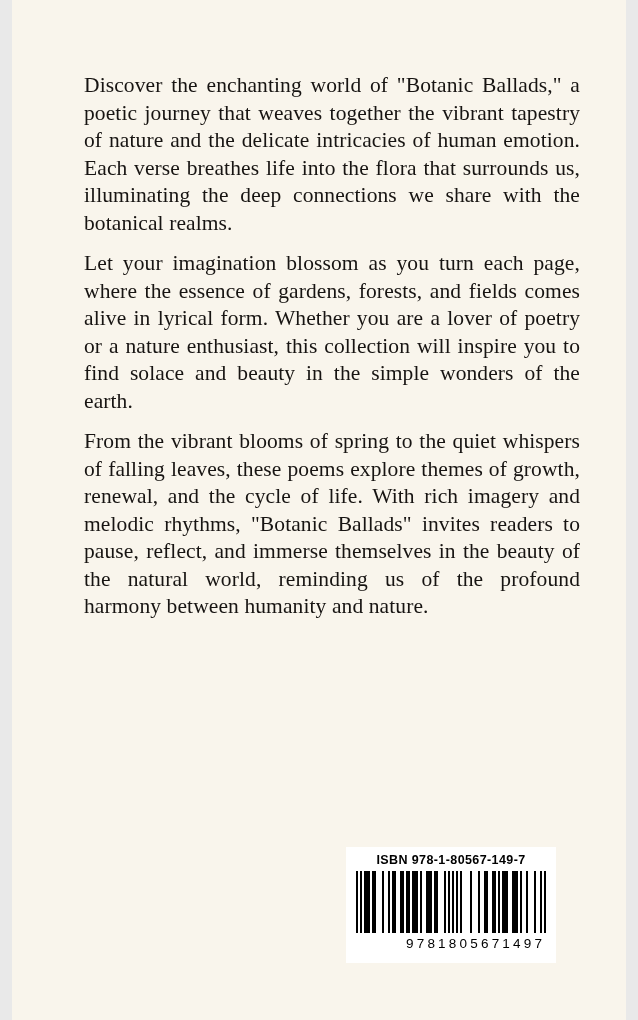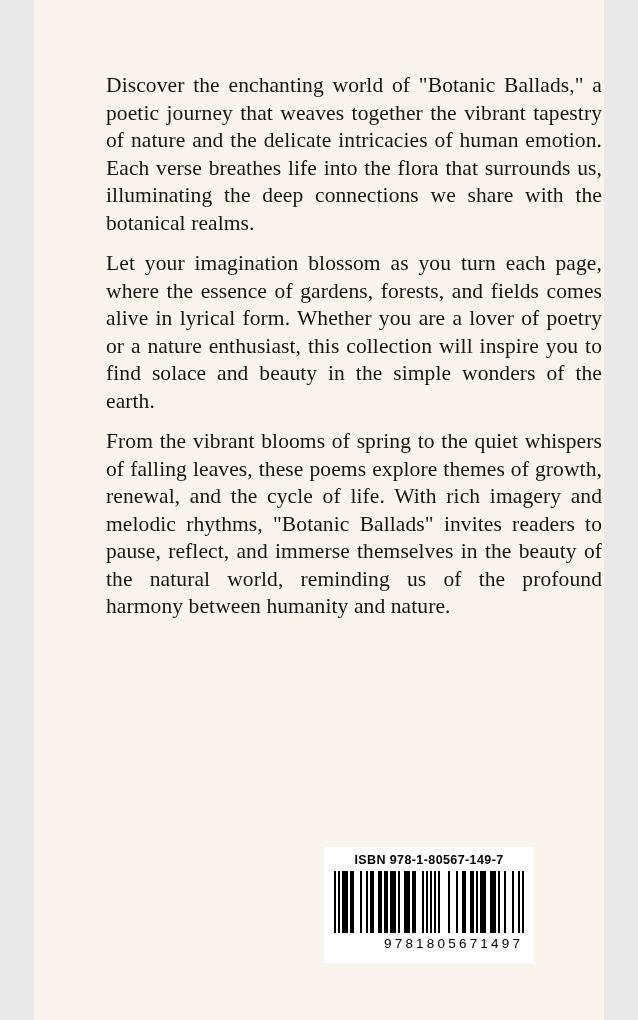--- a/index.html
+++ b/index.html
@@ -1,19 +1,19 @@
 <!DOCTYPE html>
 <html><head>
 <meta charset="utf-8">
 <style>
   * { margin: 0; padding: 0; box-sizing: border-box; }
   html, body { background: #e9e9e9; }
   .cover {
     position: relative;
-    width: 570px;
+    width: 614px;
     height: 1020px;
     margin: 0 auto;
     background: #f9f5ec;
     color: #171412;
     font-family: "Liberation Serif", serif;
     overflow: hidden;
   }
   .blurb {
     position: absolute;
     left: 72px;

